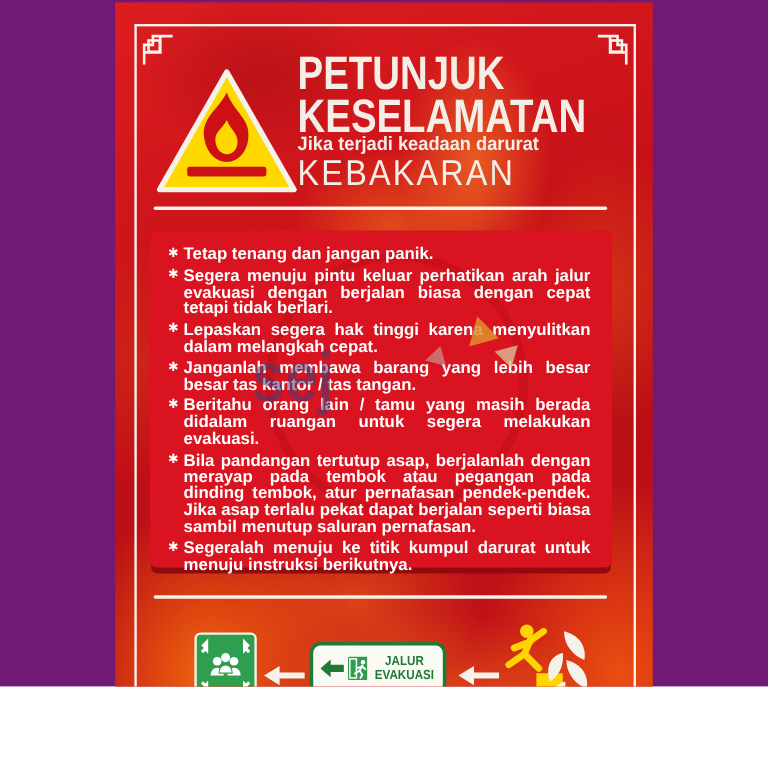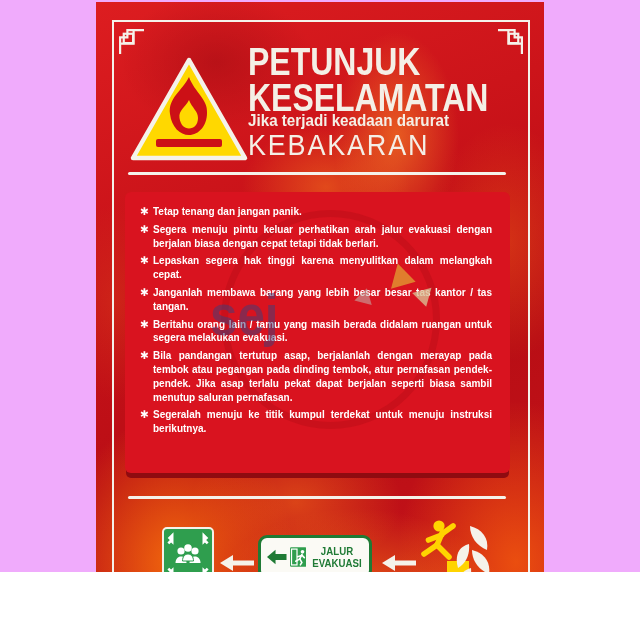--- a/index.html
+++ b/index.html
@@ -1,17 +1,17 @@
 <!DOCTYPE html>
 <html><head>
 <meta charset="utf-8">
 <style>
   html,body{margin:0;padding:0;}
   body{width:640px;height:640px;background:#ffffff;font-family:"Liberation Sans",sans-serif;}
-  .canvas{position:relative;width:640px;height:572px;background:#f0abfc;overflow:hidden;}
+  .canvas{position:relative;width:640px;height:572px;background:#701a75;overflow:hidden;}
 
   
   .poster{
     position:absolute;left:96px;top:2px;width:448px;height:636px;overflow:hidden;
     background:
       radial-gradient(90px 150px at 300px 135px, rgba(255,150,40,.55), transparent 70%),
       radial-gradient(120px 90px  at 230px 185px, rgba(255,140,30,.45), transparent 70%),
       radial-gradient(110px 170px at 410px 240px, rgba(240,100,20,.40), transparent 70%),
       radial-gradient(80px 140px  at 20px  300px, rgba(220,70,25,.35), transparent 70%),
       radial-gradient(170px 210px at 80px  560px, rgba(255,125,10,.80), transparent 70%),
@@ -44,21 +44,21 @@
   .div2{top:494px;}
 
   
   .panel{position:absolute;left:29px;top:190px;width:385px;height:281px;
     background:#d9131f;border-radius:6px;box-shadow:0 6px 0 -1px #8f0b10;}
   .panel .circle-wm{position:absolute;left:96px;top:18px;width:205px;height:205px;border-radius:50%;
     border:7px solid rgba(150,10,15,.22);z-index:0;}
   .inst{position:relative;z-index:2;list-style:none;margin:0;padding:13px 18px 0 15px;}
   .inst li{display:flex;margin-bottom:4px;color:#ffffff;}
   .blt{width:13px;flex:0 0 13px;font-size:10.5px;line-height:13.8px;color:#fff;}
-  .btx{flex:1;font-size:10px;font-weight:bold;line-height:13.8px;text-align:justify;}
+  .btx{flex:1;font-size:14px;font-weight:bold;line-height:13.8px;text-align:justify;}
 
   
   .wm-text{position:absolute;left:114px;top:284px;z-index:5;font-size:58px;font-weight:bold;
     color:#3b3f7c;opacity:.5;transform:scaleX(.85);transform-origin:left top;line-height:1;}
   .wm-tri{position:absolute;width:0;height:0;z-index:5;}
   .wm-t1{left:296px;top:266px;border-left:13px solid transparent;border-right:13px solid transparent;
     border-bottom:22px solid #e09030;opacity:.85;transform:rotate(105deg);}
   .wm-t2{left:318px;top:288px;border-left:10px solid transparent;border-right:10px solid transparent;
     border-bottom:17px solid #d9bd92;opacity:.8;transform:rotate(165deg);}
   .wm-t3{left:260px;top:286px;border-left:9px solid transparent;border-right:9px solid transparent;
@@ -160,21 +160,21 @@
         <li>
           <span class="blt">✱</span>
           <span class="btx">Beritahu orang lain / tamu yang masih berada didalam ruangan untuk segera melakukan evakuasi.</span>
         </li>
         <li>
           <span class="blt">✱</span>
           <span class="btx">Bila pandangan tertutup asap, berjalanlah dengan merayap pada tembok atau pegangan pada dinding tembok, atur pernafasan pendek-pendek. Jika asap terlalu pekat dapat berjalan seperti biasa sambil menutup saluran pernafasan.</span>
         </li>
         <li>
           <span class="blt">✱</span>
-          <span class="btx">Segeralah menuju ke titik kumpul terdekat untuk menuju instruksi berikutnya.</span>
+          <span class="btx">Segeralah menuju ke titik kumpul darurat untuk menuju instruksi berikutnya.</span>
         </li>
       </ul>
     </div>
 
     <div class="wm-text">sej</div>
     <div class="wm-tri wm-t1"></div>
     <div class="wm-tri wm-t2"></div>
     <div class="wm-tri wm-t3"></div>
 
     <div class="divider div2"></div>

